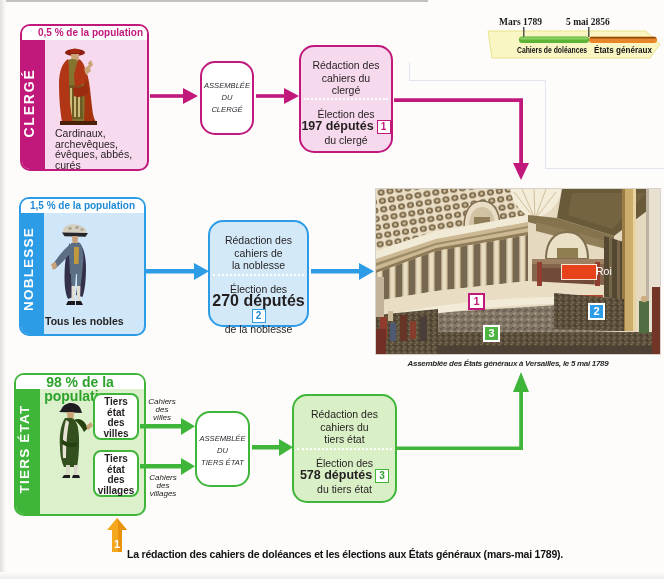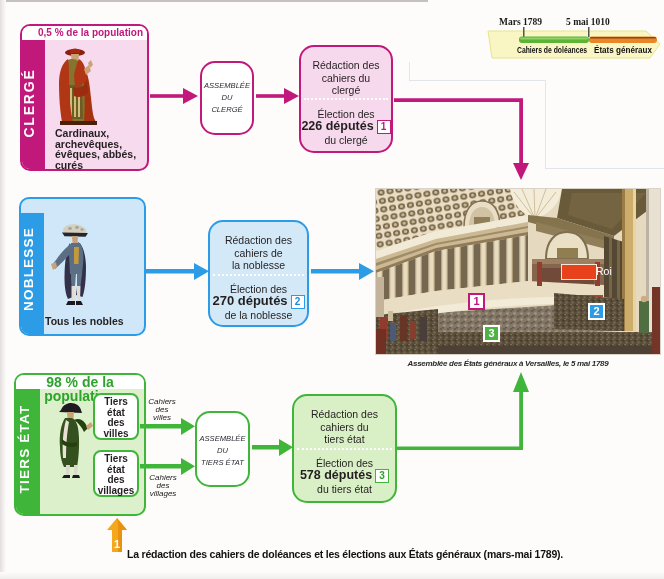--- a/index.html
+++ b/index.html
@@ -20,21 +20,21 @@
 <div class="abs" style="left:0;top:0;width:6px;height:579px;background:linear-gradient(90deg,#e3dedd,#fdfcfb);"></div>
 <div class="abs" style="left:0;top:572px;width:664px;height:7px;background:linear-gradient(180deg,#fdfcfb,#f0eeec);"></div>
 
 <div class="estate" style="left:20px;top:24px;width:129px;height:147px;border:2.5px solid #c1187c;background:#f7daee;">
   <div class="hdr" style="height:13.5px;color:#c1187c;font-size:10px;line-height:14px;padding-left:12px;">0,5&nbsp;% de la population</div>
   <div class="band" style="top:13.5px;width:23px;background:#c1187c;"></div>
 </div>
 <svg class="abs" style="left:20px;top:40px;" width="26" height="134" viewBox="0 0 26 134">
   <text x="18" y="67" transform="rotate(-90 14 67)" text-anchor="middle" font-size="14" font-weight="bold" fill="#fff" letter-spacing="1.8">CLERGÉ</text>
 </svg>
-<div class="abs" style="left:55px;top:128px;width:90px;font-weight:bold;font-size:10.5px;line-height:10.5px;color:#231f20;">Cardinaux, archevêques, évêques, abbés, curés</div>
+<div class="abs" style="left:55px;top:128px;width:90px;font-weight:normal;font-size:10.5px;line-height:10.5px;color:#231f20;">Cardinaux, archevêques, évêques, abbés, curés</div>
 
 <svg class="abs" style="left:53px;top:45px;" width="46" height="82" viewBox="0 0 46 82">
   <path d="M30,22 C34,26 36,34 37,44 L39,62 C40,70 41,75 44,78 L24,78 Z" fill="#a5330f"></path>
   <ellipse cx="22" cy="7.5" rx="10" ry="3.6" fill="#8c1f10"></ellipse>
   <path d="M17,6 C17,2.5 27,2.5 27,6 L27,8 L17,8 Z" fill="#a52a12"></path>
   <path d="M18,9 L26,9 L25.5,16 L18.5,16 Z" fill="#c9a276"></path>
   <path d="M15,15 C12,20 10,32 10,46 C10,60 11,70 13,76 L31,76 C32,64 32,40 29,24 C27,17 24,14 20,14 C18,14 16,14 15,15 Z" fill="#857430"></path>
   <path d="M16,40 L29,40 L30,74 L14,74 Z" fill="#6d5c24"></path>
   <g fill="#cdbc7a">
     <rect x="17" y="43" width="2" height="28"></rect>
@@ -59,48 +59,49 @@
 </div>
 
 <svg class="abs" style="left:256px;top:86px;" width="44px" height="22" viewBox="0 0 44 22">
   <rect x="0" y="8.2" width="30" height="3.6" fill="#c1187c"></rect>
   <path d="M28,2 L43,10 L28,18 Z" fill="#c1187c"></path>
 </svg>
 
 <div class="rbox" style="left:299px;top:45px;width:94px;height:108px;border:2.5px solid #c1187c;border-radius:15px;background:#f6d9ec;color:#231f20;">
   <div style="margin-top:12px;font-size:10.5px;line-height:12.5px;">Rédaction des<br>cahiers du<br>clergé</div>
   <div style="position:absolute;left:3px;right:3px;top:51px;border-top:2px dotted #fff;"></div>
-  <div style="margin-top:11px;font-size:10.5px;line-height:12.5px;">Élection des<br><span style="font-weight:bold;font-size:12.5px;">226 députés</span> <span class="numtag" style="width:12px;height:12px;border:1.5px solid #c1187c;color:#c1187c;font-size:10px;line-height:12px;">1</span><br>du clergé</div>
+  <div style="margin-top:11px;font-size:10.5px;line-height:12.5px;">Élection des<br><span style="font-weight:bold;font-size:12.5px;">197 députés</span> <span class="numtag" style="width:12px;height:12px;border:1.5px solid #c1187c;color:#c1187c;font-size:10px;line-height:12px;">1</span><br>du clergé</div>
 </div>
 
 <svg class="abs" style="left:394px;top:90px;" width="140" height="100" viewBox="0 0 140 100">
   <path d="M0,8.2 L129,8.2 L129,74 L125.2,74 L125.2,12 L0,12 Z" fill="#c1187c"></path>
   <path d="M119,73 L135,73 L127,90 Z" fill="#c1187c"></path>
 </svg>
 
 <div class="abs" style="left:409px;top:62px;width:1px;height:18px;background:#e2e6ec;"></div>
 <div class="abs" style="left:409px;top:80px;width:136px;height:1px;background:#e2e6ec;"></div>
 <div class="abs" style="left:545px;top:80px;width:1px;height:88px;background:#e2e6ec;"></div>
 <div class="abs" style="left:545px;top:168px;width:119px;height:1px;background:#e2e6ec;"></div>
 
 <div class="abs" style="left:499px;top:17px;font-family:'Liberation Serif',serif;font-weight:bold;font-size:9.5px;color:#1a1a1a;">Mars 1789</div>
-<div class="abs" style="left:566px;top:17px;font-family:'Liberation Serif',serif;font-weight:bold;font-size:9.5px;color:#1a1a1a;">5 mai 1010</div>
+<div class="abs" style="left:566px;top:17px;font-family:'Liberation Serif',serif;font-weight:bold;font-size:9.5px;color:#1a1a1a;">5 mai 2856</div>
 <svg class="abs" style="left:478px;top:26px;" width="186" height="34" viewBox="0 0 186 34">
   <polygon points="10,5 168,5 182,18 172,32 14,32" fill="#f9f6c4" stroke="#e8e48a" stroke-width="1"></polygon>
   <rect x="45" y="1" width="1.5" height="10" fill="#555"></rect>
   <rect x="110" y="1" width="1.5" height="10" fill="#555"></rect>
   <rect x="41" y="10.5" width="70" height="6.5" rx="3" fill="#5db335"></rect>
   <rect x="42" y="11.5" width="68" height="2" rx="1" fill="#8fd268"></rect>
   <rect x="111" y="10.5" width="68" height="6.5" rx="3" fill="#e8872a"></rect>
   <rect x="112" y="11" width="66" height="1.5" rx="0.7" fill="#8a4a12"></rect>
   <text x="74" y="27" text-anchor="middle" font-size="9" font-weight="bold" fill="#111" textLength="70" lengthAdjust="spacingAndGlyphs">Cahiers de doléances</text>
   <text x="145" y="27" text-anchor="middle" font-size="9" font-weight="bold" fill="#111" textLength="58" lengthAdjust="spacingAndGlyphs">États généraux</text>
 </svg>
 
 <div class="estate" style="left:19px;top:197px;width:127px;height:139px;border:2.5px solid #2c9ce6;background:#cfe7f8;">
+  <div class="hdr" style="height:13.5px;color:#1e8ad8;font-size:10px;line-height:14px;">1,5&nbsp;% de la population</div>
   <div class="band" style="top:13.5px;width:23px;background:#2c9ce6;"></div>
 </div>
 <svg class="abs" style="left:19px;top:213px;" width="26" height="120" viewBox="0 0 26 120">
   <text x="18" y="60" transform="rotate(-90 14 60)" text-anchor="middle" font-size="13.5" font-weight="bold" fill="#fff" letter-spacing="1.2">NOBLESSE</text>
 </svg>
 <div class="abs" style="left:45px;top:315px;width:98px;font-weight:bold;font-size:10.5px;color:#231f20;">Tous les nobles</div>
 
 <svg class="abs" style="left:50px;top:222px;" width="46" height="88" viewBox="0 0 46 88">
   <path d="M13,9 C13,5 17,2.5 22,2.5 C26,2 30,3 33,5 C36,6.5 37,9 36,11 L14,12 Z" fill="#d5cfc0"></path>
   <g fill="#a9a291">
@@ -125,21 +126,21 @@
 </svg>
 
 <svg class="abs" style="left:146px;top:261px;" width="64" height="22" viewBox="0 0 64 22">
   <rect x="0" y="8" width="50" height="4.5" fill="#2c9ce6"></rect>
   <path d="M48,2 L63,10.2 L48,19 Z" fill="#2c9ce6"></path>
 </svg>
 
 <div class="rbox" style="left:208px;top:220px;width:101px;height:107px;border:2.5px solid #2c9ce6;border-radius:15px;background:#d3e9f8;color:#231f20;">
   <div style="margin-top:12px;font-size:10.5px;line-height:12.5px;">Rédaction des<br>cahiers de<br>la noblesse</div>
   <div style="position:absolute;left:3px;right:3px;top:52px;border-top:2px dotted #fff;"></div>
-  <div style="margin-top:11px;font-size:10.5px;line-height:12.5px;">Élection des<br><span style="font-weight:bold;font-size:13px;text-align:center;">270 députés</span> <span class="numtag" style="width:12px;height:12px;border:1.5px solid #2c9ce6;color:#1e8ad8;font-size:10px;line-height:12px;">2</span><br>de la noblesse</div>
+  <div style="margin-top:11px;font-size:10.5px;line-height:12.5px;">Élection des<br><span style="font-weight:bold;font-size:16px;text-align:center;">270 députés</span> <span class="numtag" style="width:12px;height:12px;border:1.5px solid #2c9ce6;color:#1e8ad8;font-size:10px;line-height:12px;">2</span><br>de la noblesse</div>
 </div>
 
 <svg class="abs" style="left:311px;top:261px;" width="64" height="22" viewBox="0 0 64 22">
   <rect x="0" y="8" width="50" height="4.5" fill="#2c9ce6"></rect>
   <path d="M48,2 L63,10.2 L48,19 Z" fill="#2c9ce6"></path>
 </svg>
 
 <div class="abs" style="left:375px;top:188px;width:286px;height:167px;border:1px solid #d8d2c8;box-sizing:border-box;">
 <svg width="284" height="165" viewBox="0 0 284 165">
   <defs>

